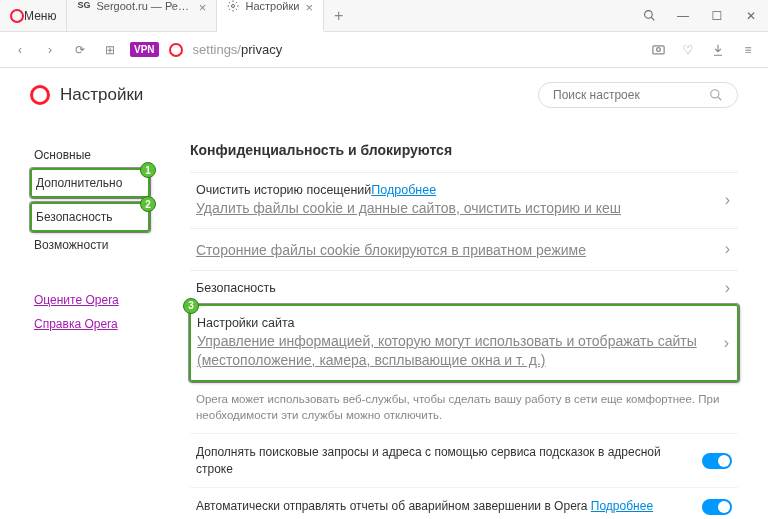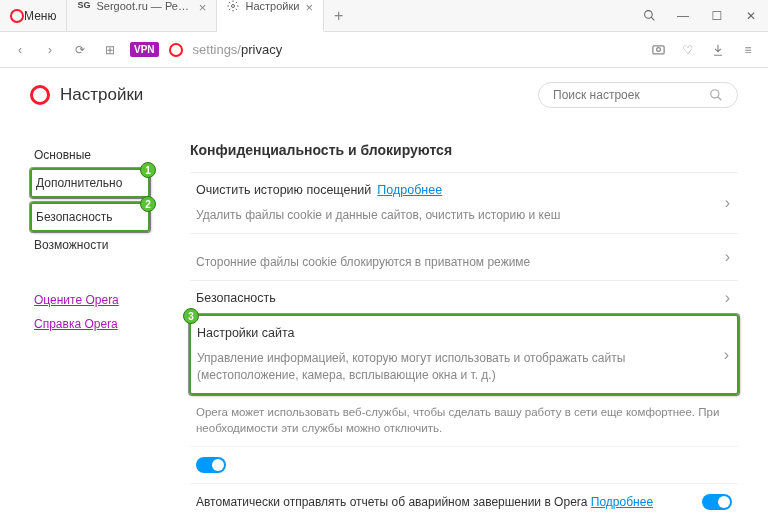--- a/index.html
+++ b/index.html
@@ -38,22 +38,22 @@
 .badge { position: absolute; width: 16px; height: 16px; border-radius: 50%; background: #5bc236; border: 1px solid #2e7d1a; color: #fff; font-size: 10px; font-weight: bold; display: flex; align-items: center; justify-content: center; }
 .badge-1 { top: -8px; right: -8px; }
 .badge-2 { top: -8px; right: -8px; }
 .badge-3 { top: -8px; left: -8px; }
 
 .content { flex: 1; padding: 20px 0 0 40px; }
 .section-title { font-size: 14px; font-weight: 600; color: #333; margin-bottom: 14px; }
 .row { border-top: 1px solid #eee; padding: 10px 28px 10px 6px; position: relative; cursor: default; }
 .row:last-of-type { border-bottom: none; }
 .row.arrow::after { content: '›'; position: absolute; right: 8px; top: 50%; transform: translateY(-50%); color: #999; font-size: 16px; }
-.row-title { font-size: 12.5px; color: #333; display: flex; gap: 6px; align-items: baseline; }
-.row-desc { font-size: 12px; color: #888; margin-top: 10px; line-height: 1.35; }
+.row-title { font-size: 12.5px; color: #333; display: flex; gap: 0; align-items: baseline; }
+.row-desc { font-size: 14px; color: #888; margin-top: 2px; line-height: 1.35; text-decoration: underline; }
 .link { color: #0088dd; text-decoration: underline; cursor: pointer; }
 .row.hl { border: 2px solid #4a9d2f; border-radius: 3px; margin: -1px; }
 .footnote { font-size: 11.5px; color: #888; padding: 10px 6px; line-height: 1.4; }
 .toggle-row { display: flex; align-items: center; gap: 10px; padding: 10px 6px; border-top: 1px solid #f3f3f3; }
 .toggle-text { flex: 1; font-size: 12px; color: #333; line-height: 1.4; }
 .toggle { width: 30px; height: 16px; background: #0099ff; border-radius: 8px; position: relative; flex-shrink: 0; cursor: pointer; }
 .toggle::after { content: ''; position: absolute; width: 12px; height: 12px; background: #fff; border-radius: 50%; top: 2px; right: 2px; }
 
 .ico-gear { width: 12px; height: 12px; }
 .search-ico { width: 14px; height: 14px; color: #aaa; }
@@ -174,20 +174,21 @@
       <span class="badge badge-3">3</span>
       <div class="row-title">
           <span>Настройки сайта</span>
         </div>
       <div class="row-desc">Управление информацией, которую могут использовать и отображать сайты (местоположение, камера, всплывающие окна и т. д.)</div>
     </div>
 
     <div class="footnote">Opera может использовать веб-службы, чтобы сделать вашу работу в сети еще комфортнее. При необходимости эти службы можно отключить.</div>
 
     <div class="toggle-row">
+      <div class="toggle-text">Дополнять поисковые запросы и адреса с помощью сервиса подсказок в адресной строке</div>
       <div class="toggle"></div>
     </div>
 
     <div class="toggle-row">
       <div class="toggle-text"><span>Автоматически отправлять отчеты об аварийном завершении в Opera</span> <span class="link">Подробнее</span></div>
       <div class="toggle"></div>
     </div>
 
   </div>
 </div>

